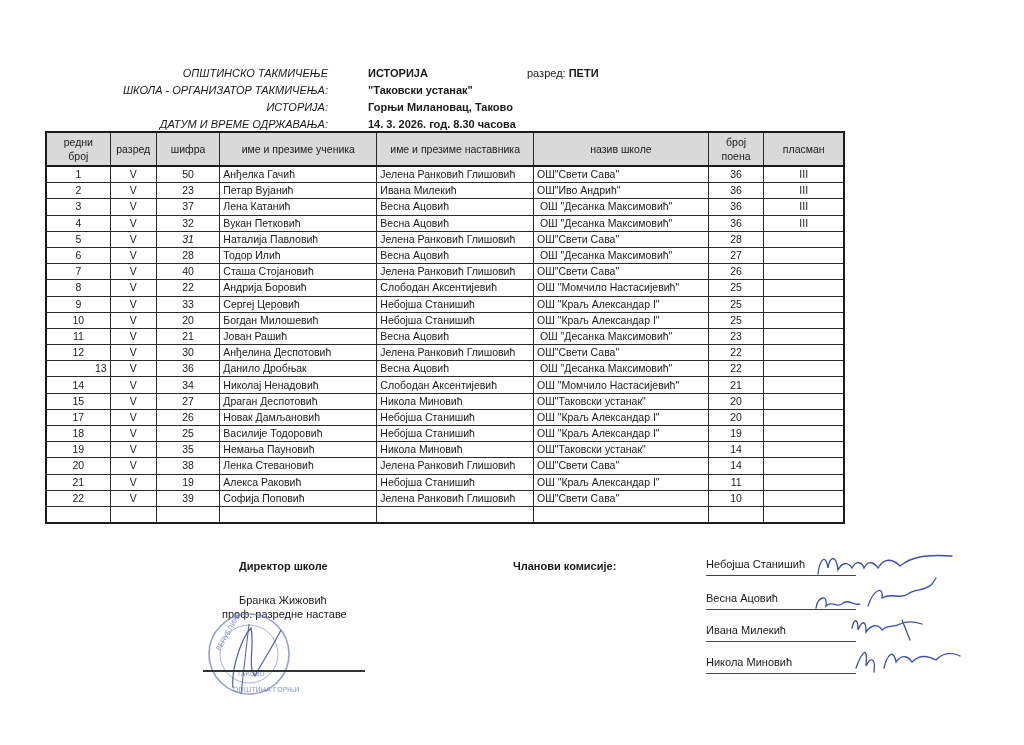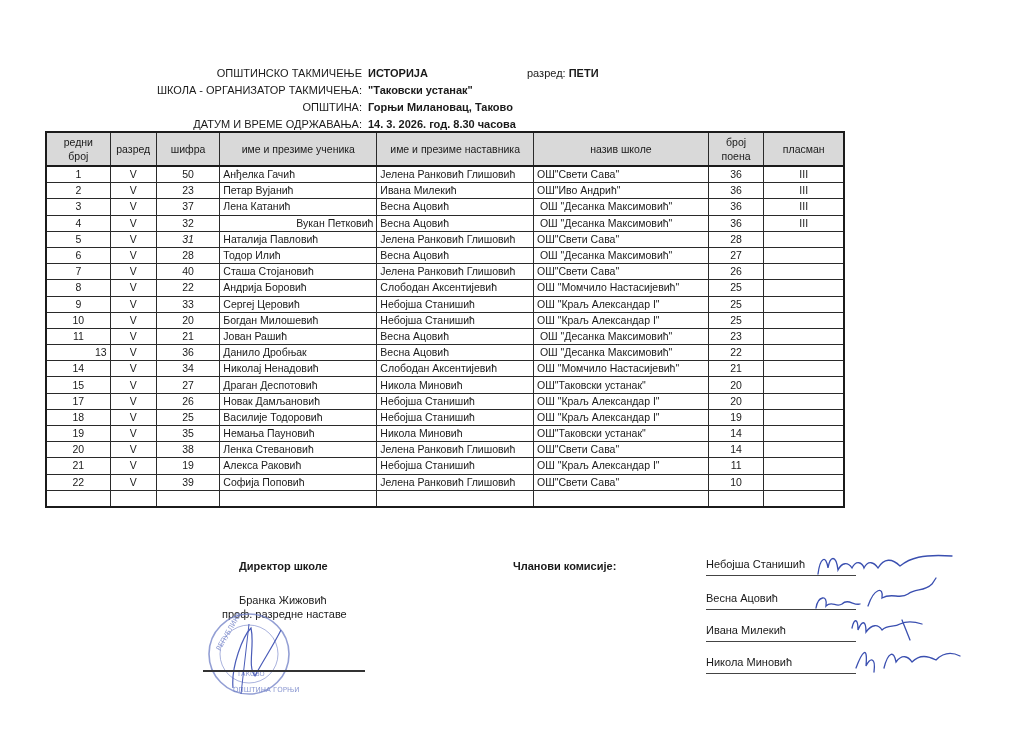--- a/index.html
+++ b/index.html
@@ -1,21 +1,21 @@
 <!DOCTYPE html>
 <html><head>
 <meta charset="utf-8">
 <style>
   html, body { margin: 0; padding: 0; }
   body {
     width: 1024px; height: 745px; background: #ffffff; position: relative; overflow: hidden;
     font-family: "Liberation Sans", "DejaVu Sans", sans-serif; color: #1a1a1a;
   }
   .hdr { position: absolute; font-size: 11px; line-height: 16px; white-space: nowrap; }
-  .hdr-label { position: absolute; right: 662px; text-align: left; }
+  .hdr-label { position: absolute; right: 696px; text-align: left; font-style: italic; }
   .hdr-value { position: absolute; left: 368px; font-weight: bold; }
   #h1 { top: 65px; } #h2 { top: 82px; } #h3 { top: 99px; } #h4 { top: 116px; }
   #grade { position: absolute; left: 527px; top: 65px; font-size: 11px; line-height: 16px; }
   #grade b { font-weight: bold; }
 
   table.results {
     position: absolute; left: 45px; top: 131px; width: 800px;
     border-collapse: collapse; border: 2.5px solid #1b1b1b; font-size: 10.5px;
   }
   table.results th, table.results td {
@@ -43,21 +43,21 @@
 
 <div class="hdr" id="h1" style="left:0;width:1024px;">
   <span class="hdr-label">ОПШТИНСКО ТАКМИЧЕЊЕ</span>
   <span class="hdr-value">ИСТОРИЈА</span>
 </div>
 <div class="hdr" id="h2" style="left:0;width:1024px;">
   <span class="hdr-label">ШКОЛА - ОРГАНИЗАТОР ТАКМИЧЕЊА:</span>
   <span class="hdr-value">"Таковски устанак"</span>
 </div>
 <div class="hdr" id="h3" style="left:0;width:1024px;">
-  <span class="hdr-label">ОПШТИНА:</span>
+  <span class="hdr-label">ИСТОРИЈА:</span>
   <span class="hdr-value">Горњи Милановац, Таково</span>
 </div>
 <div class="hdr" id="h4" style="left:0;width:1024px;">
   <span class="hdr-label">ДАТУМ И ВРЕМЕ ОДРЖАВАЊА:</span>
   <span class="hdr-value">14. 3. 2026. год. 8.30 часова</span>
 </div>
 <div id="grade">
   <span>разред:</span>
   <b>ПЕТИ</b>
 </div>
@@ -113,21 +113,21 @@
         <td class="l" style="white-space: pre;">Лена Катанић</td>
         <td class="l" style="white-space: pre;">Весна Ацовић</td>
         <td class="l" style="white-space: pre;"> ОШ "Десанка Максимовић"</td>
         <td class="c" style="white-space: pre;">36</td>
         <td class="c" style="white-space: pre;">III</td>
       </tr>
       <tr>
         <td class="c" style="white-space: pre;">4</td>
         <td class="c" style="white-space: pre;">V</td>
         <td class="c" style="white-space: pre;">32</td>
-        <td class="l" style="white-space: pre; text-align: right;">Вукан Петковић</td>
+        <td class="l" style="white-space: pre;">Вукан Петковић</td>
         <td class="l" style="white-space: pre;">Весна Ацовић</td>
         <td class="l" style="white-space: pre;"> ОШ "Десанка Максимовић"</td>
         <td class="c" style="white-space: pre;">36</td>
         <td class="c" style="white-space: pre;">III</td>
       </tr>
       <tr>
         <td class="c" style="white-space: pre;">5</td>
         <td class="c" style="white-space: pre;">V</td>
         <td class="c" style="white-space: pre; font-style: italic;">31</td>
         <td class="l" style="white-space: pre;">Наталија Павловић</td>
@@ -187,20 +187,30 @@
         <td class="c" style="white-space: pre;"></td>
       </tr>
       <tr>
         <td class="c" style="white-space: pre;">11</td>
         <td class="c" style="white-space: pre;">V</td>
         <td class="c" style="white-space: pre;">21</td>
         <td class="l" style="white-space: pre;">Јован Рашић</td>
         <td class="l" style="white-space: pre;">Весна Ацовић</td>
         <td class="l" style="white-space: pre;"> ОШ "Десанка Максимовић"</td>
         <td class="c" style="white-space: pre;">23</td>
+        <td class="c" style="white-space: pre;"></td>
+      </tr>
+      <tr>
+        <td class="c" style="white-space: pre;">12</td>
+        <td class="c" style="white-space: pre;">V</td>
+        <td class="c" style="white-space: pre;">30</td>
+        <td class="l" style="white-space: pre;">Анђелина Деспотовић</td>
+        <td class="l" style="white-space: pre;">Јелена Ранковић Глишовић</td>
+        <td class="l" style="white-space: pre;">ОШ"Свети Сава"</td>
+        <td class="c" style="white-space: pre;">22</td>
         <td class="c" style="white-space: pre;"></td>
       </tr>
       <tr>
         <td class="c" style="white-space: pre; padding-left: 48px;">13</td>
         <td class="c" style="white-space: pre;">V</td>
         <td class="c" style="white-space: pre;">36</td>
         <td class="l" style="white-space: pre;">Данило Дробњак</td>
         <td class="l" style="white-space: pre;">Весна Ацовић</td>
         <td class="l" style="white-space: pre;"> ОШ "Десанка Максимовић"</td>
         <td class="c" style="white-space: pre;">22</td>

